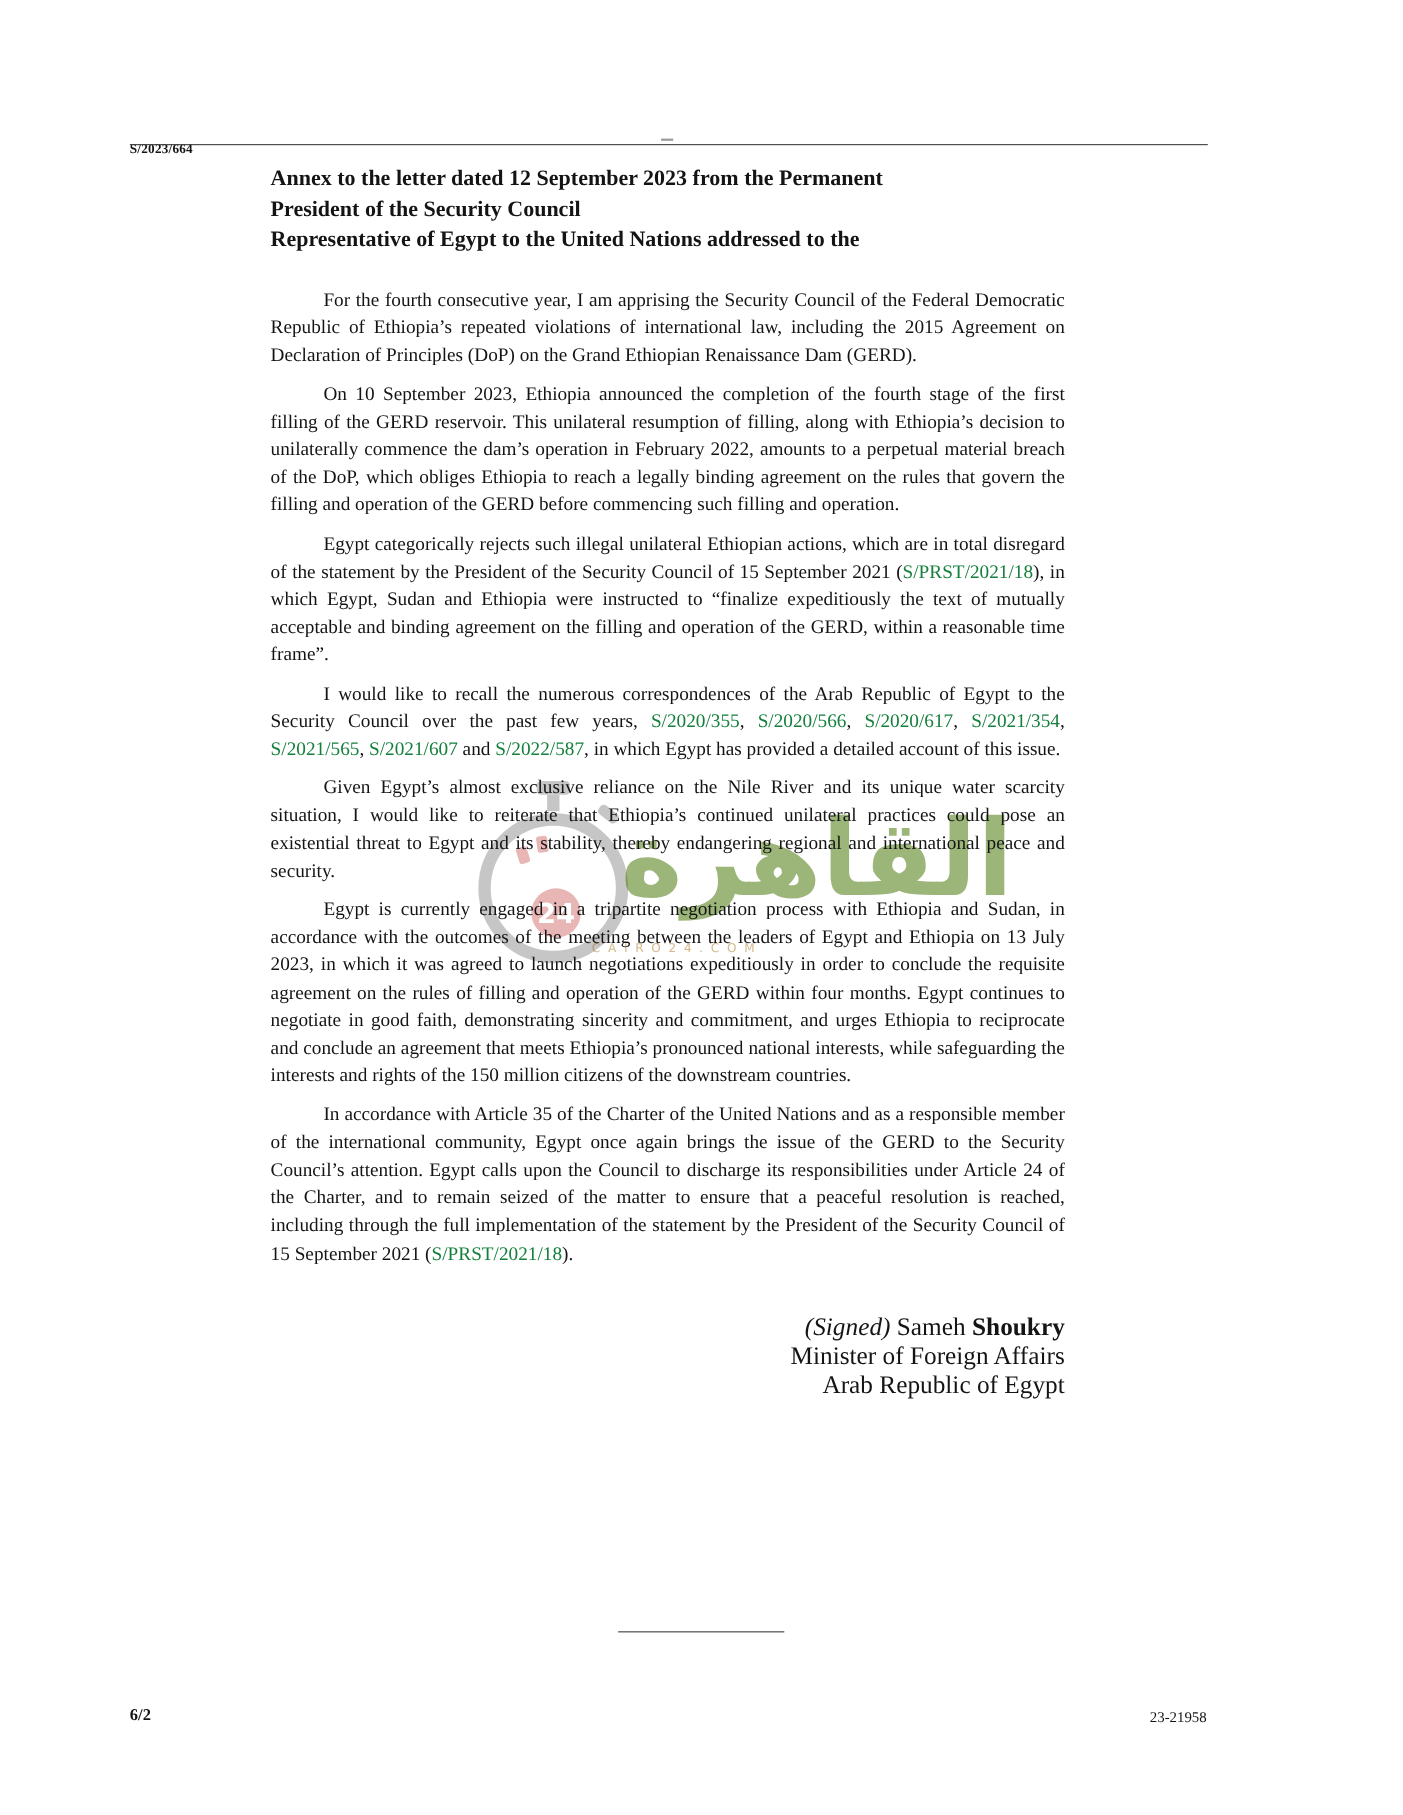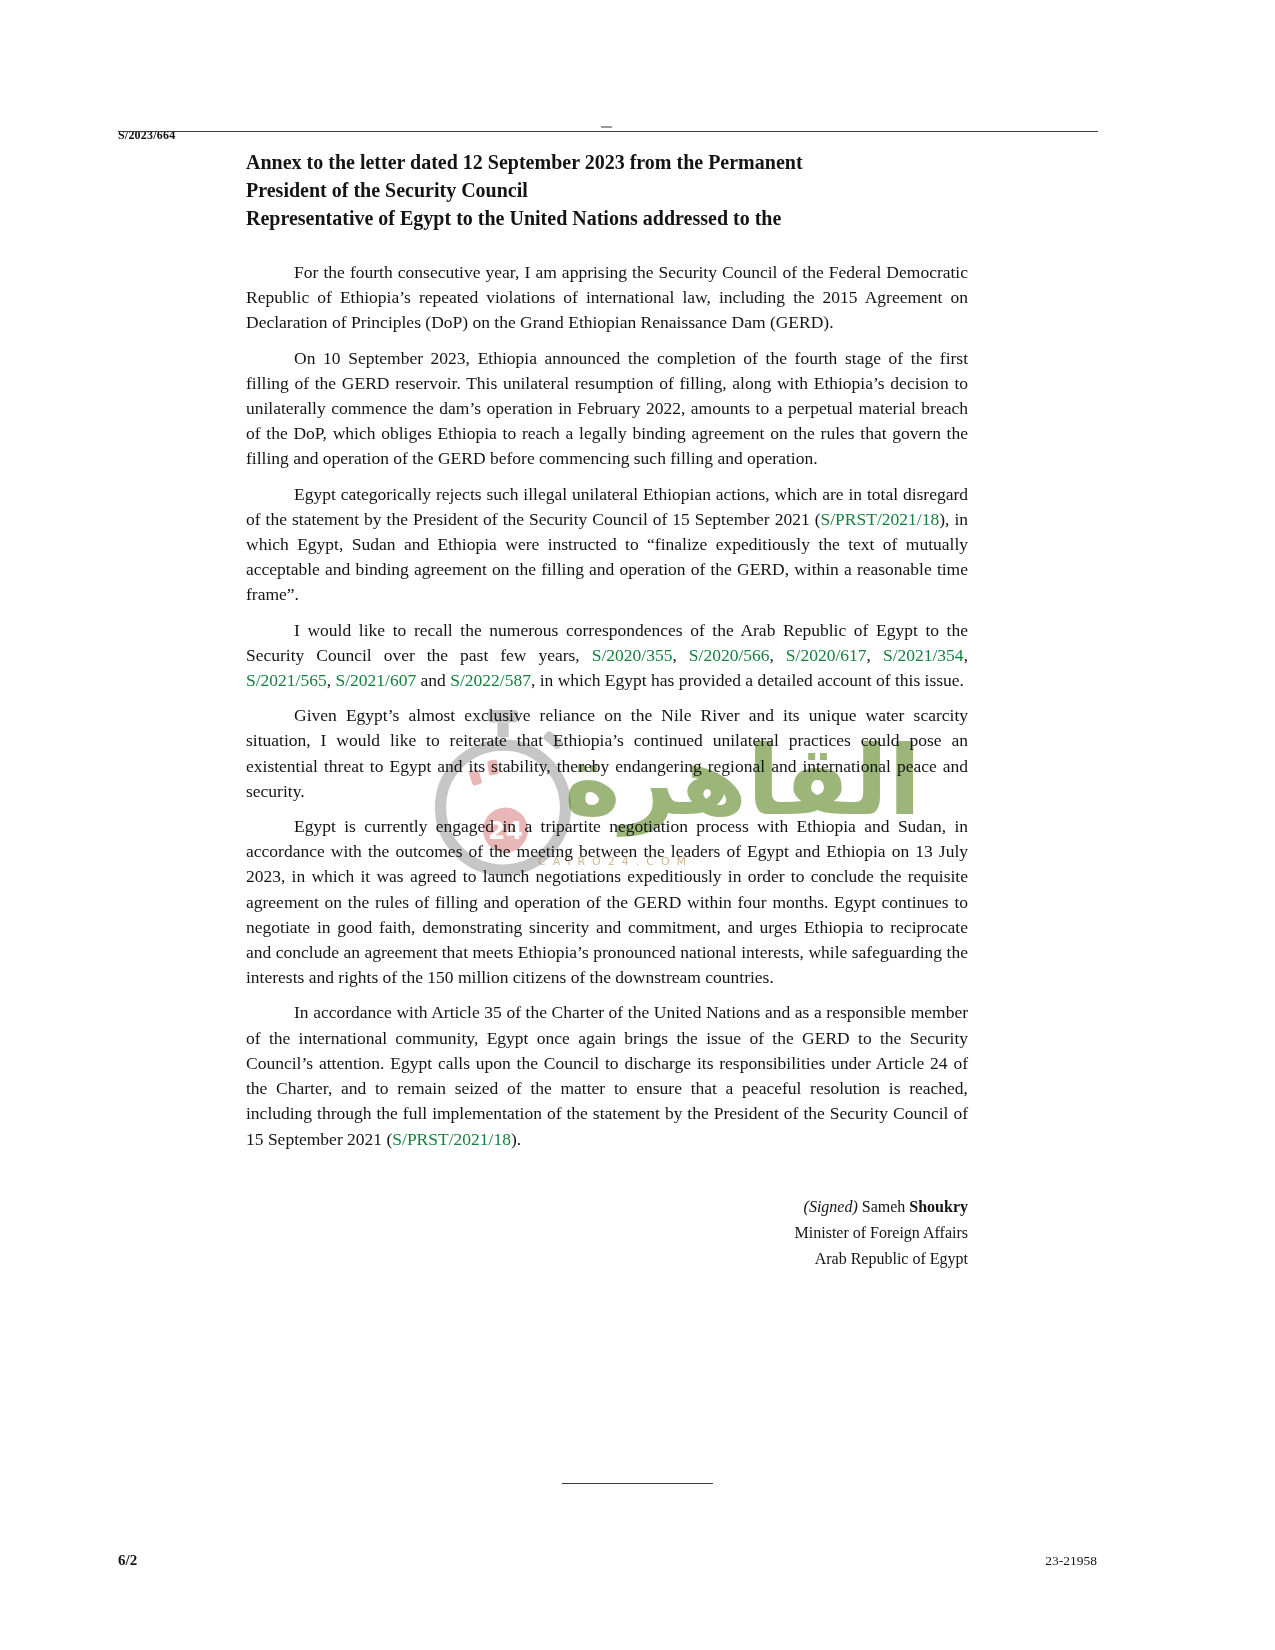--- a/index.html
+++ b/index.html
@@ -17,21 +17,21 @@
     border-top:1.6px solid #3c3c3c; height:0;
   }
   .scan-tick { position:absolute; top:126px; left:601px; width:11px; height:2px; background:#9a9a9a; }
   .content { position:absolute; left:246px; top:148px; width:722px; }
   .doc-title { font-weight:bold; font-size:20px; line-height:28px; margin:0 0 28px 0; }
   .para {
     font-size:17.5px; line-height:25.2px; text-align:justify;
     margin:0 0 10px 0; text-indent:48px;
   }
   .para a.doc-link { color:#15803d; text-decoration:none; }
-  .signature { margin-top:42px; text-align:right; font-size:16px; line-height:26px; }
+  .signature { margin-top:42px; text-align:right; font-size:23px; line-height:26px; }
   .sig-line { white-space:nowrap; }
   .seg-italic { font-style:italic; }
   .seg-bold { font-weight:bold; }
   .end-divider {
     position:absolute; top:1483px; left:562px; width:151px; height:0;
     border-top:1.8px solid #3a3a3a;
   }
   .footer-page { position:absolute; left:118px; top:1552px; font-weight:bold; font-size:15px; }
   .footer-docid { position:absolute; right:178px; top:1553px; font-size:13.5px; }
 

